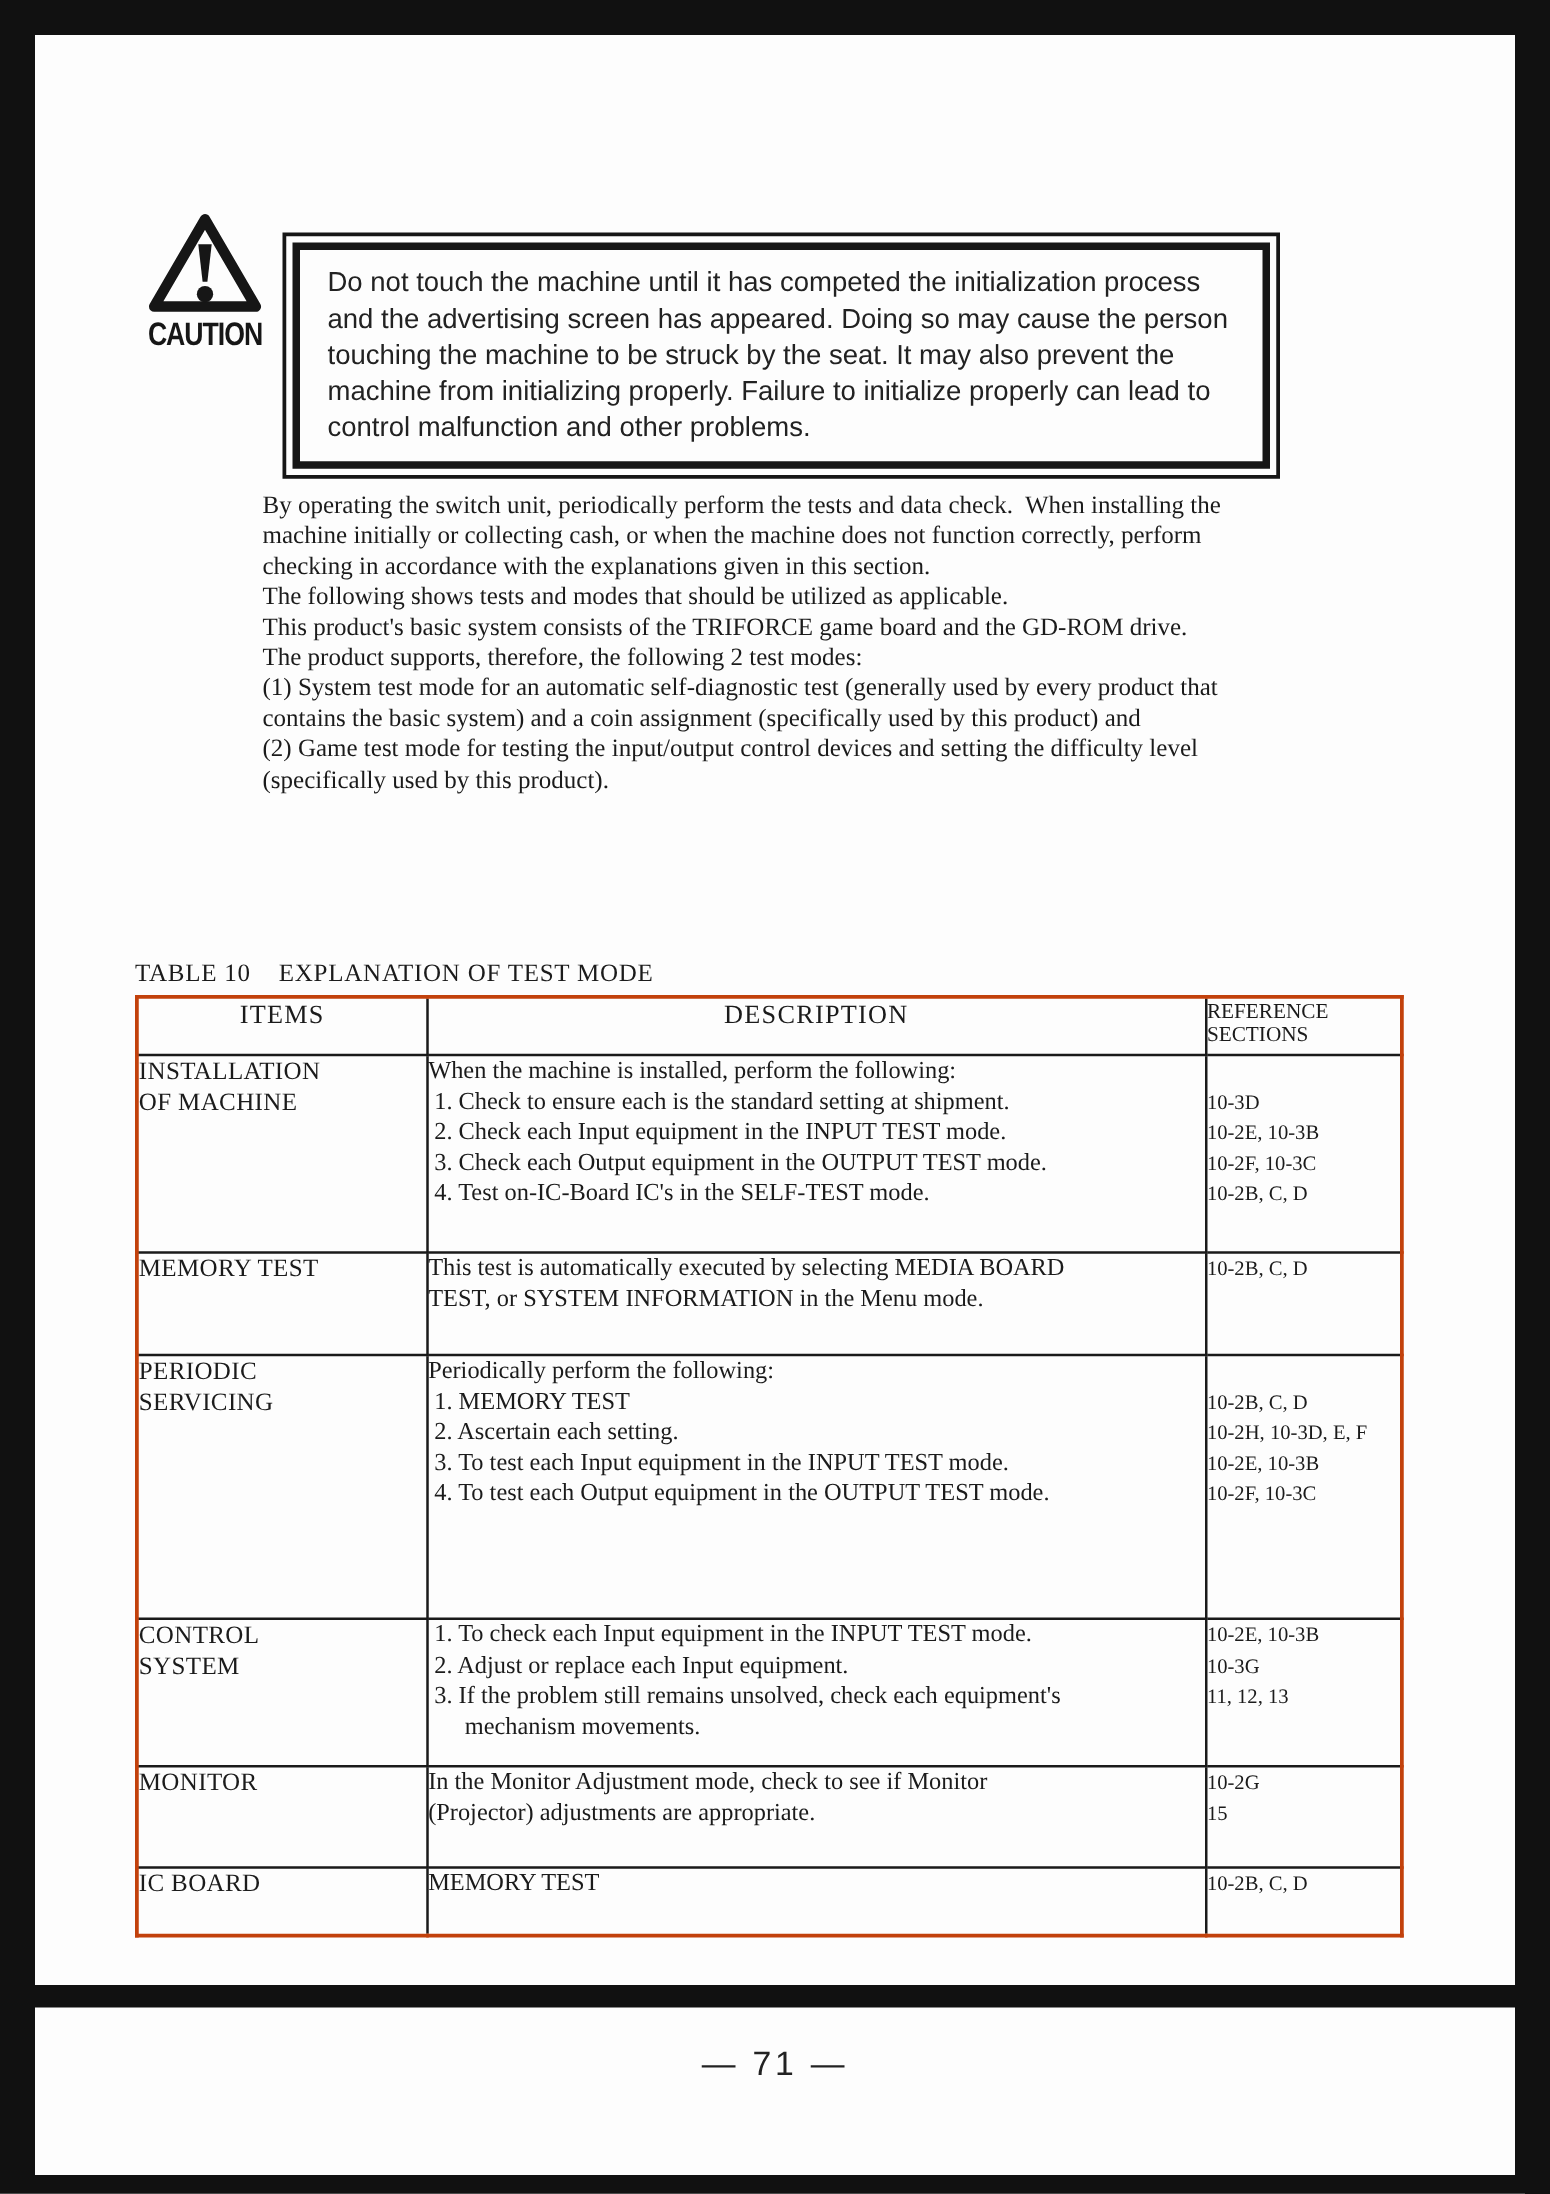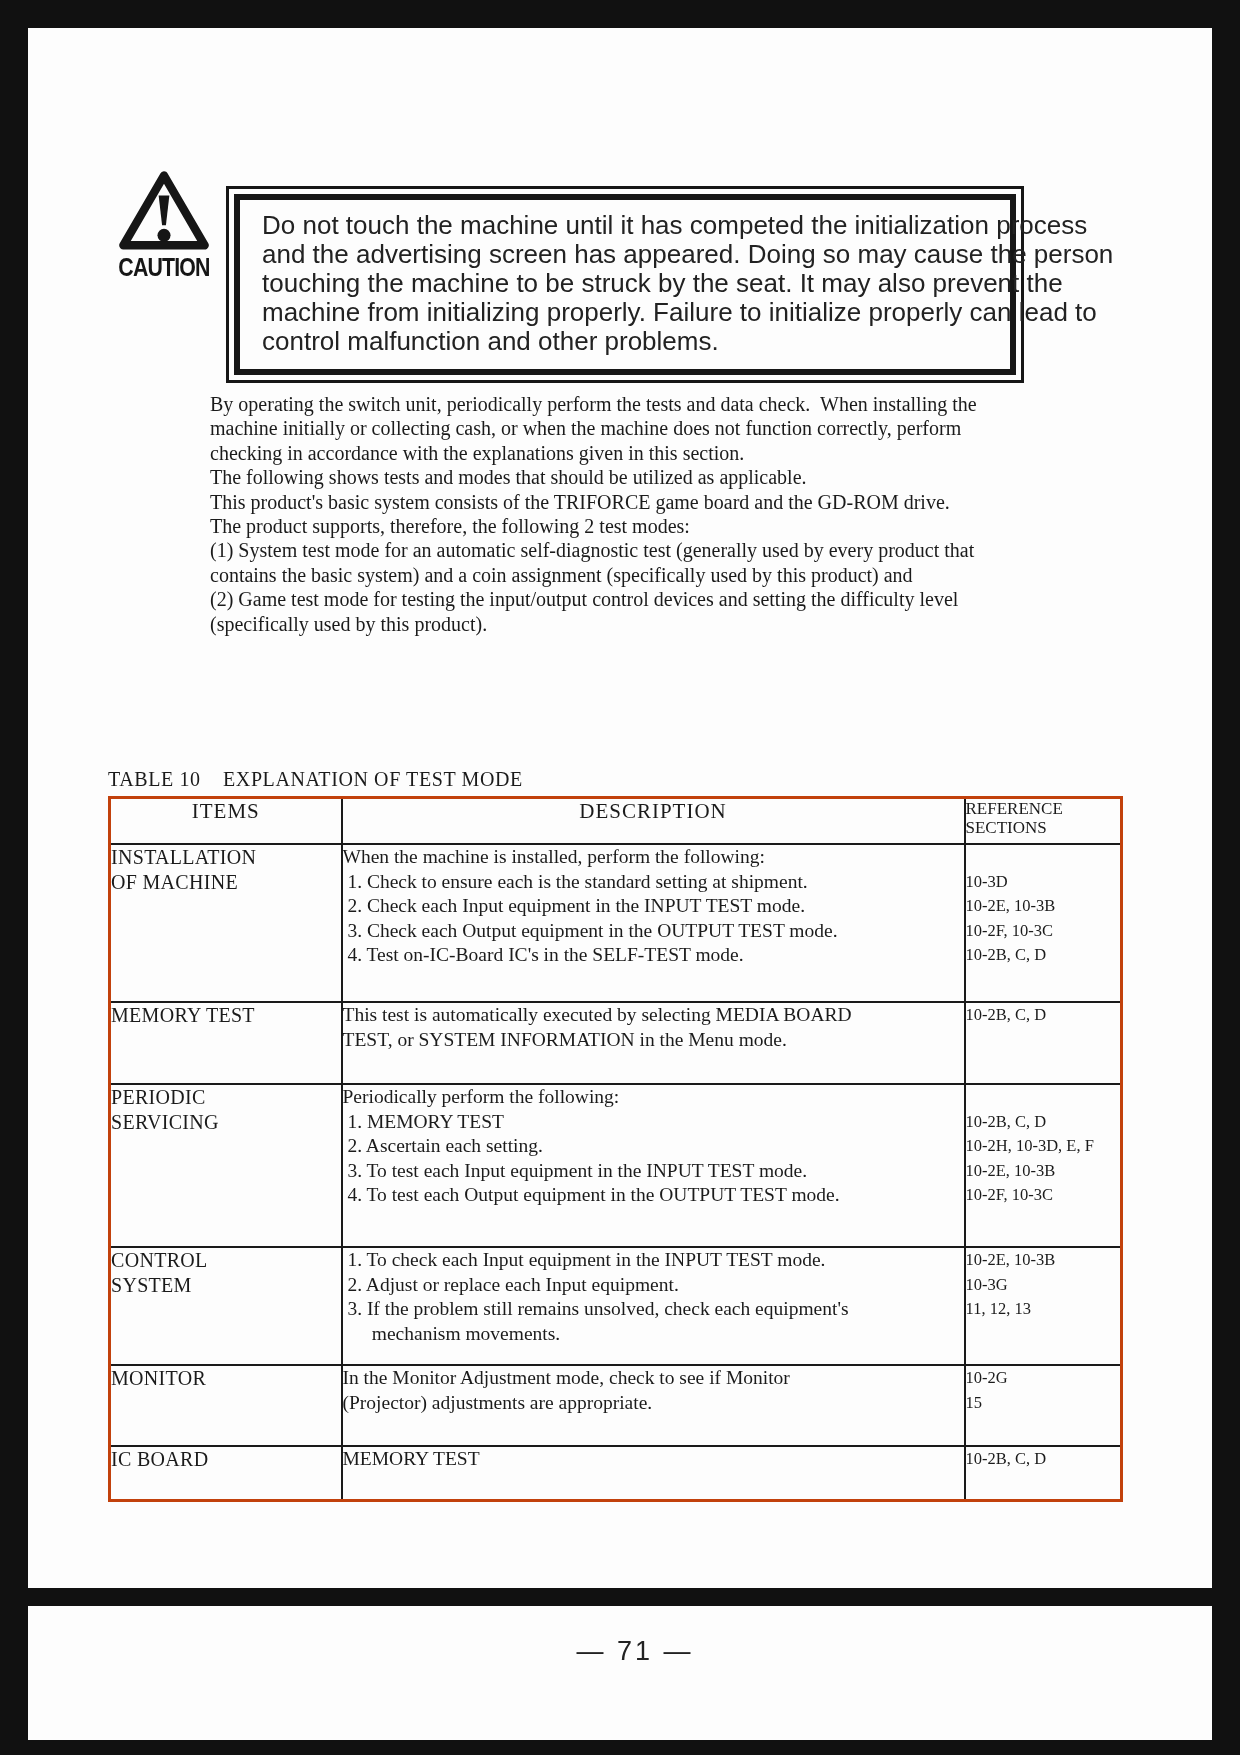--- a/index.html
+++ b/index.html
@@ -42,21 +42,21 @@
     border:3px solid #161616;
     padding:5px;
     background:#fdfdfd;
   }
   .caution-box-inner{
     border:6px solid #161616;
     padding:11px 10px 13px 22px;
   }
   .caution-text{
     font-family:"Liberation Sans", sans-serif;
-    font-size:26px;line-height:29px;
+    font-size:22px;line-height:29px;
     white-space:pre;color:#222;
   }
   .intro-text{
     position:absolute;left:182px;top:364px;
     font-size:20px;line-height:24.4px;
     white-space:pre;color:#1b1b1b;
   }
   .table-caption{
     position:absolute;left:80px;top:740px;
     font-size:20px;letter-spacing:0.6px;white-space:pre;
@@ -90,21 +90,21 @@
     padding:9px 4px 0 13px;white-space:pre;
   }
   td.c-ref{
     font-size:16.5px;line-height:24.6px;
     padding:9px 2px 0 6px;white-space:pre;
   }
   .page-number{
     position:absolute;left:0;top:30px;width:100%;
     text-align:center;
     font-family:"Liberation Sans", sans-serif;
-    font-size:27px;letter-spacing:3px;color:#222;padding-left:15px;
+    font-size:27px;letter-spacing:3px;color:#222;
   }
 </style>
 </head>
 <body>
 
 <div class="page">
 
 
   <div class="caution-block">
     <svg width="92" height="80" viewBox="0 0 120 104">
@@ -164,21 +164,21 @@
 10-2E, 10-3B
 10-2F, 10-3C
 10-2B, C, D</td>
     </tr>
     <tr style="height:82px">
       <td class="c-item">MEMORY TEST</td>
       <td class="c-desc">This test is automatically executed by selecting MEDIA BOARD
 TEST, or SYSTEM INFORMATION in the Menu mode.</td>
       <td class="c-ref">10-2B, C, D</td>
     </tr>
-    <tr style="height:163px">
+    <tr style="height:211px">
       <td class="c-item">PERIODIC
 SERVICING</td>
       <td class="c-desc">Periodically perform the following:
  1. MEMORY TEST
  2. Ascertain each setting.
  3. To test each Input equipment in the INPUT TEST mode.
  4. To test each Output equipment in the OUTPUT TEST mode.</td>
       <td class="c-ref">
 10-2B, C, D
 10-2H, 10-3D, E, F

